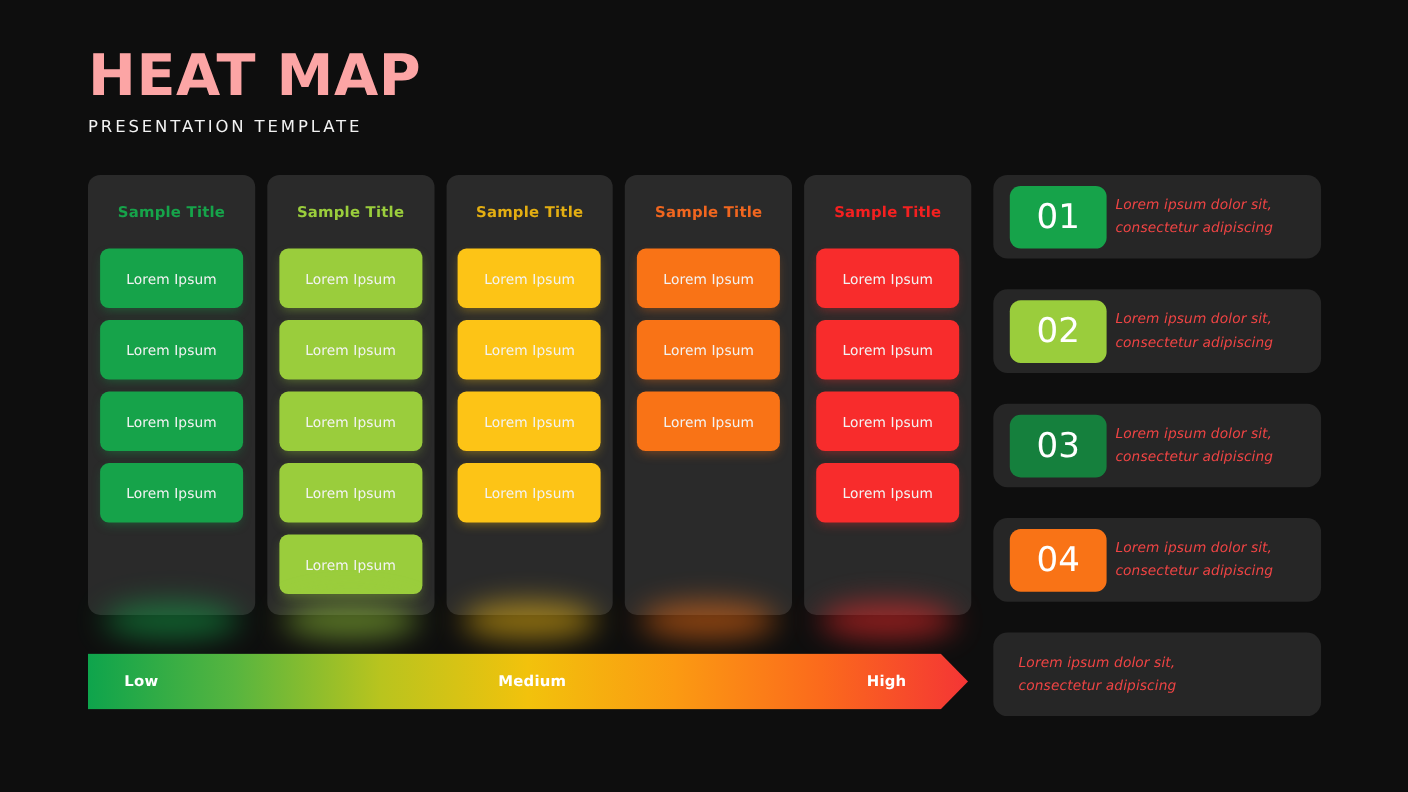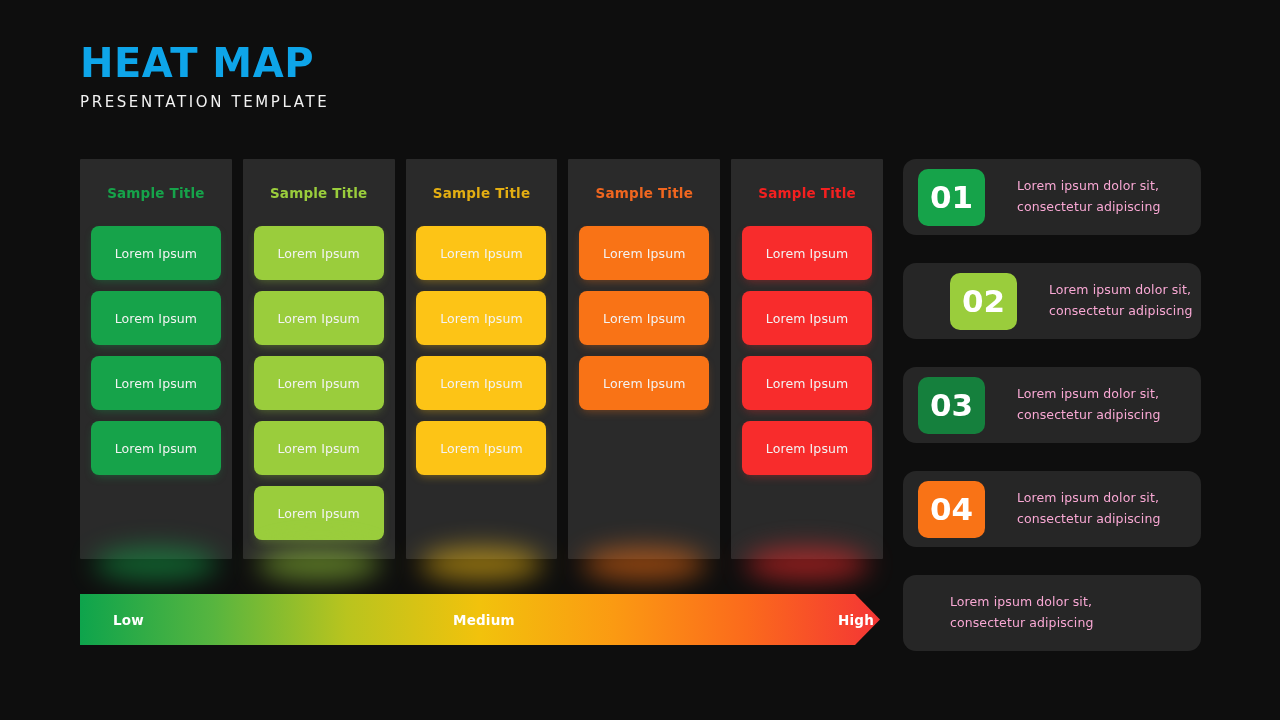--- a/index.html
+++ b/index.html
@@ -17,24 +17,24 @@
     position: relative;
   }
 
   
   .header {
     position: absolute;
     left: 80px;
     top: 42px;
   }
   .title {
-    font-size: 40px;
+    font-size: 52px;
     font-weight: bold;
     letter-spacing: 0.5px;
-    color: #0ea5e9;
+    color: #fca5a5;
     line-height: 1.05;
   }
   .subtitle {
     margin-top: 9px;
     font-size: 15px;
     font-weight: 400;
     letter-spacing: 2.6px;
     color: #f2f2f2;
   }
 
@@ -47,21 +47,21 @@
     height: 400px;
     display: flex;
     gap: 11px;
   }
 
   .column {
     position: relative;
     width: 152px;
     height: 400px;
     background: #2a2a2a;
-    border-radius: 1px;
+    border-radius: 11px;
     display: flex;
     flex-direction: column;
     align-items: center;
     padding-top: 26px;
   }
 
   
   .column-glow {
     position: absolute;
     left: 14px;
@@ -123,21 +123,21 @@
     height: 51px;
     display: flex;
     align-items: center;
     font-size: 13.5px;
     font-weight: bold;
     color: #ffffff;
     letter-spacing: 0.2px;
   }
   .scale-label.low    { left: 33px; }
   .scale-label.medium { left: 373px; }
-  .scale-label.high   { left: 758px; }
+  .scale-label.high   { left: 708px; }
 
   
   .legend {
     position: absolute;
     left: 903px;
     top: 159px;
     width: 298px;
     display: flex;
     flex-direction: column;
     gap: 28px;
@@ -148,39 +148,40 @@
     width: 298px;
     height: 76px;
     background: #262626;
     border-radius: 13px;
     display: flex;
     align-items: center;
     padding-left: 15px;
   }
 
   .legend-badge {
-    width: 67px;
+    width: 88px;
     height: 57px;
     border-radius: 10px;
     display: flex;
     align-items: center;
     justify-content: center;
     font-size: 31px;
-    font-weight: bold;
+    font-weight: normal;
     color: #ffffff;
     flex: 0 0 auto;
     text-align: center;
   }
 
   .legend-text {
-    margin-left: 32px;
+    margin-left: 8px;
     font-size: 12.5px;
     line-height: 1.65;
-    color: #f9a8d4;
+    color: #ef4444;
     letter-spacing: 0.1px;
+    font-style: italic;
   }
   .legend-text .l2 { display: block; }
 </style>
 </head>
 <body>
 
 <div class="header">
   <div class="title">HEAT MAP</div>
   <div class="subtitle">PRESENTATION TEMPLATE</div>
 </div>
@@ -244,21 +245,21 @@
   <div class="scale-label medium">Medium</div>
   <div class="scale-label high">High</div>
 </div>
 
 <div class="legend" id="legend">
     <div class="legend-item">
       <div class="legend-badge" style="background: rgb(22, 163, 74);">01</div>
       <div class="legend-text"><span class="l1">Lorem ipsum dolor sit,</span><span class="l2">consectetur  adipiscing</span></div>
     </div>
     <div class="legend-item">
-      <div class="legend-badge" style="background: rgb(154, 205, 60); margin-left: 32px;">02</div>
+      <div class="legend-badge" style="background: rgb(154, 205, 60);">02</div>
       <div class="legend-text"><span class="l1">Lorem ipsum dolor sit,</span><span class="l2">consectetur  adipiscing</span></div>
     </div>
     <div class="legend-item">
       <div class="legend-badge" style="background: #15803d;">03</div>
       <div class="legend-text"><span class="l1">Lorem ipsum dolor sit,</span><span class="l2">consectetur  adipiscing</span></div>
     </div>
     <div class="legend-item">
       <div class="legend-badge" style="background: rgb(249, 115, 22);">04</div>
       <div class="legend-text"><span class="l1">Lorem ipsum dolor sit,</span><span class="l2">consectetur  adipiscing</span></div>
     </div>

